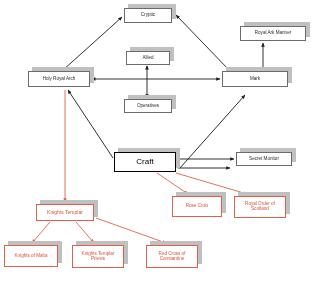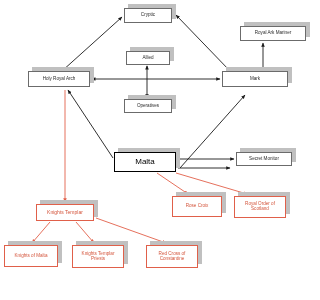--- a/index.html
+++ b/index.html
@@ -119,21 +119,21 @@
       <div class="shadow" style="left: 226px; top: 67px; width: 66px; height: 16px; background: rgb(192, 192, 192);"></div>
       <div class="node kind-grey" style="left: 222px; top: 71px; width: 66px; height: 16px;">
         <span class="lbl">Mark</span>
       </div>
       <div class="shadow" style="left: 128px; top: 95px; width: 48px; height: 14px; background: rgb(192, 192, 192);"></div>
       <div class="node kind-grey" style="left: 124px; top: 99px; width: 48px; height: 14px;">
         <span class="lbl">Operatives</span>
       </div>
       <div class="shadow" style="left: 118px; top: 148px; width: 62px; height: 20px; background: rgb(192, 192, 192);"></div>
       <div class="node kind-craft" style="left: 114px; top: 152px; width: 62px; height: 20px;">
-        <span class="lbl">Malta</span>
+        <span class="lbl">Craft</span>
       </div>
       <div class="shadow" style="left: 240px; top: 148px; width: 56px; height: 14px; background: rgb(192, 192, 192);"></div>
       <div class="node kind-grey" style="left: 236px; top: 152px; width: 56px; height: 14px;">
         <span class="lbl">Secret Monitor</span>
       </div>
       <div class="shadow" style="left: 176px; top: 192px; width: 50px; height: 21px; background: rgb(192, 192, 192);"></div>
       <div class="node kind-red" style="left: 172px; top: 196px; width: 50px; height: 21px;">
         <span class="lbl">Rose Croix</span>
       </div>
       <div class="shadow" style="left: 238px; top: 192px; width: 52px; height: 22px; background: rgb(192, 192, 192);"></div>

